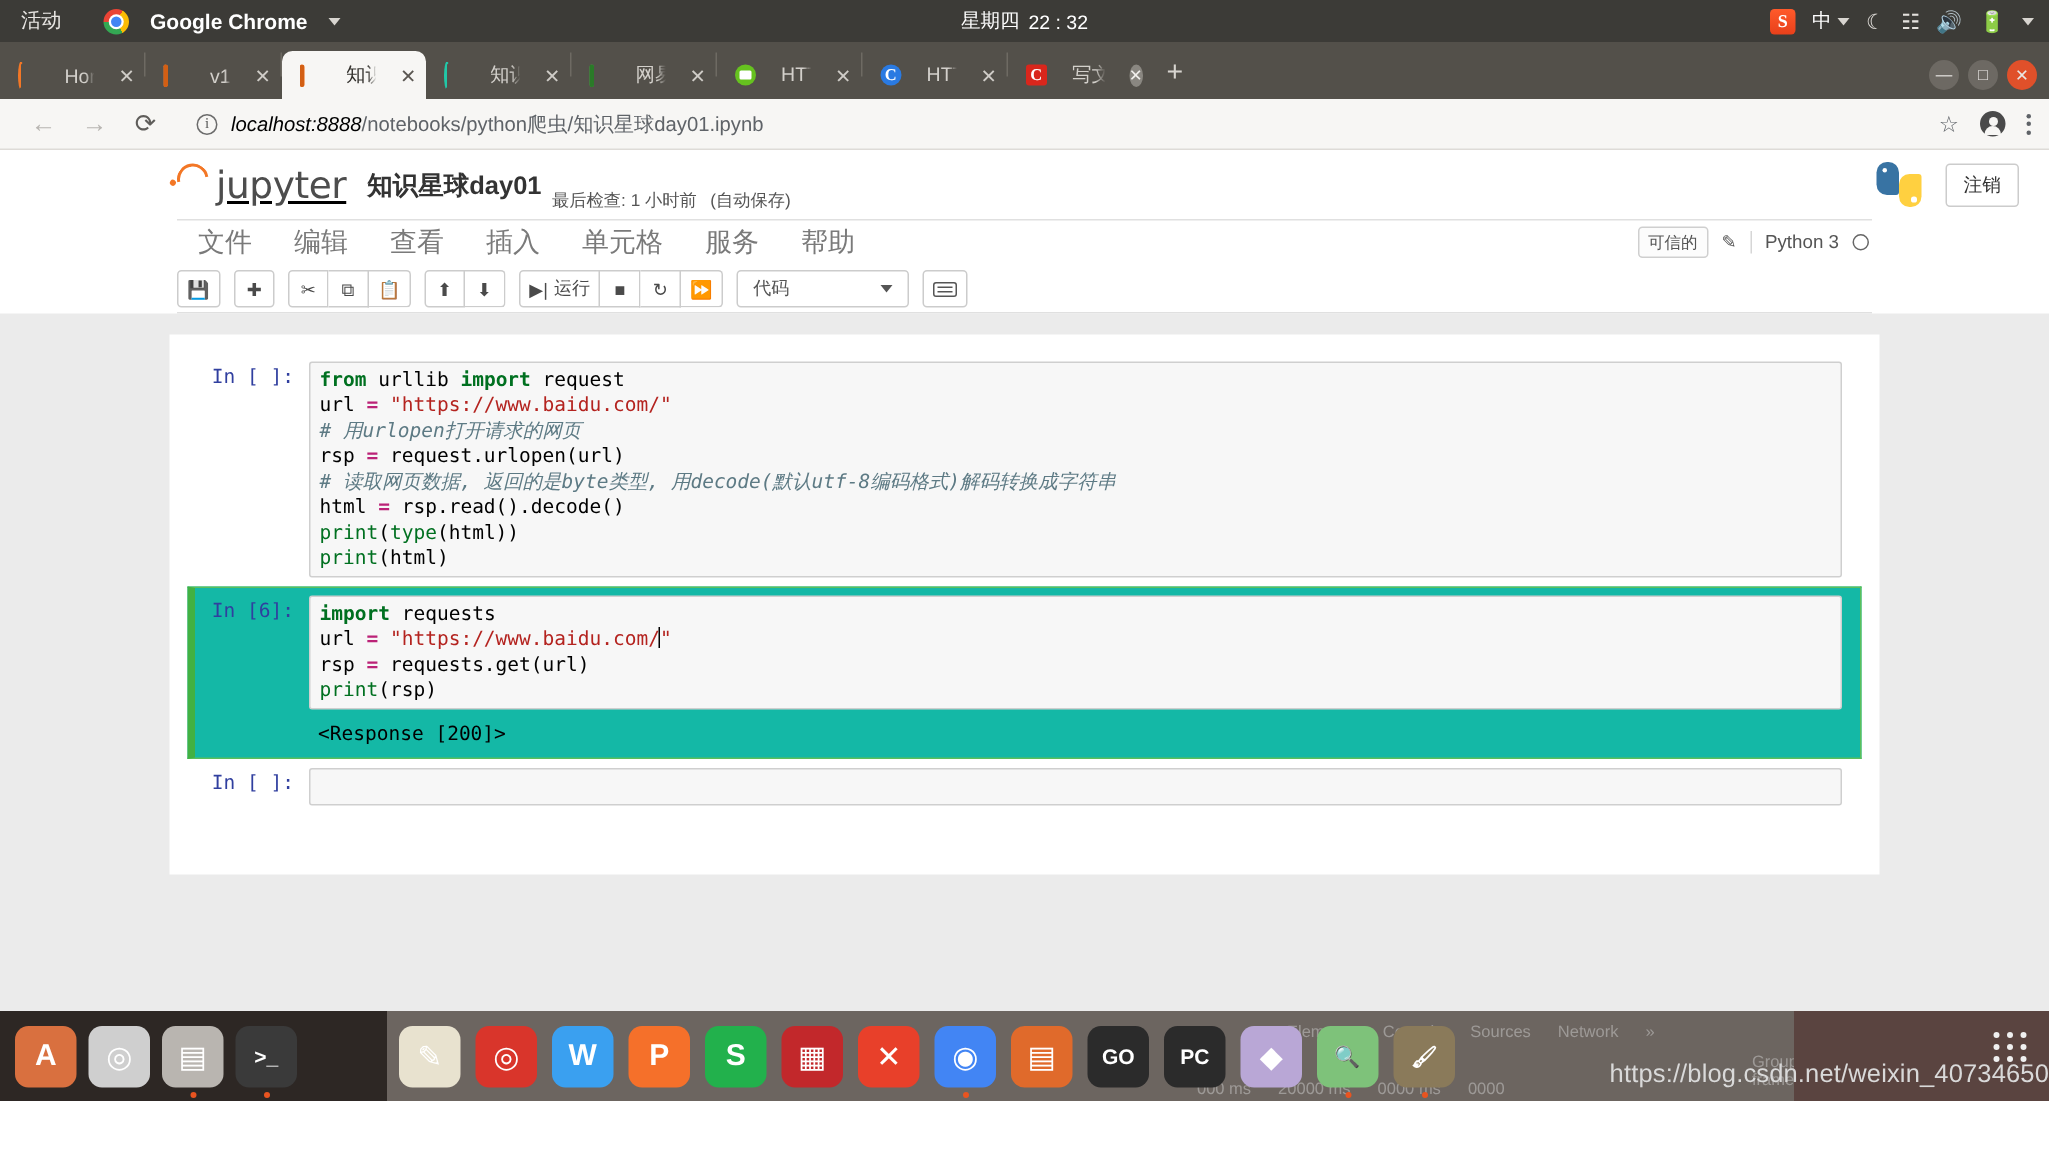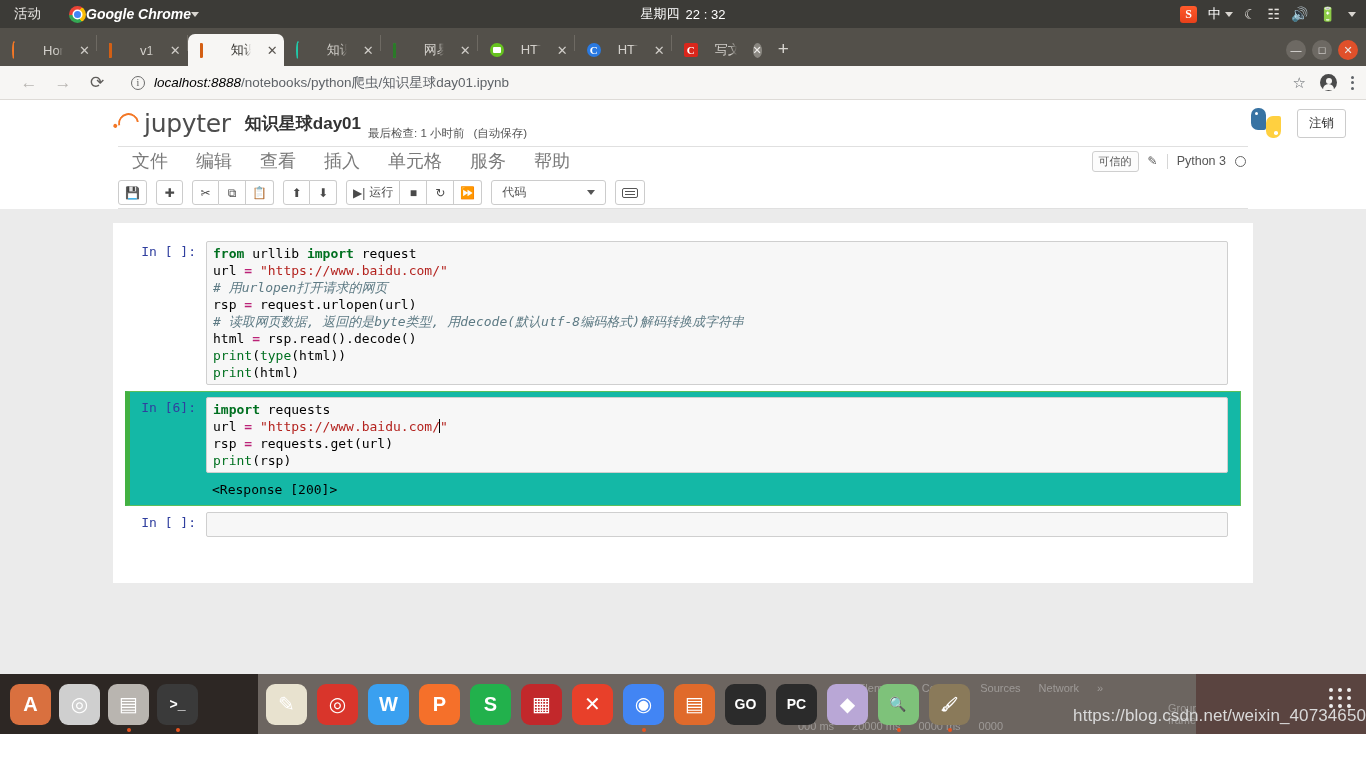--- a/index.html
+++ b/index.html
@@ -12,21 +12,21 @@
 
   
   .gnome-bar {
     height: 28px; width: 1366px;
     background: #3c3b37;
     display: flex; align-items: center;
     color: #ffffff; font-size: 13px;
     position: relative;
   }
   .gnome-activities { margin-left: 14px; font-size: 13.5px; color: #e8e6e3; }
-  .gnome-app { display: flex; align-items: center; gap: 0; margin-left: 28px; font-style: italic; }
+  .gnome-app { display: flex; align-items: center; gap: 14px; margin-left: 28px; }
   .gnome-app-name { font-weight: bold; font-size: 14px; color: #ffffff; }
   .chrome-logo-sm {
     width: 17px; height: 17px; border-radius: 50%;
     background:
       conic-gradient(from -90deg, #ea4335 0deg 120deg, #fbbc05 120deg 240deg, #34a853 240deg 360deg);
     position: relative;
   }
   .chrome-logo-sm::after {
     content:""; position:absolute; left:50%; top:50%;
     width:7px; height:7px; margin:-3.5px 0 0 -3.5px;
@@ -135,21 +135,21 @@
   .kebab { display:flex;flex-direction:column;gap:2.5px; }
   .kebab i { width:3px;height:3px;border-radius:50%;background:#5f6368;display:block; }
 
   
   .page { width:1366px; height:634px; background:#fff; overflow:hidden; position:relative; }
 
   .jp-header {
     height:46px; display:flex; align-items:center; padding:0 20px 0 118px;
     position:relative;
   }
-  .jp-logo { display:flex; align-items:center; gap:5px; }
+  .jp-logo { display:flex; gap:5px;text-decoration:underline; }
   .jp-logo-mark {
     width:21px;height:21px;border-radius:50%;
     border:2.6px solid #f37726; border-right-color:transparent; border-bottom-color:transparent;
     transform:rotate(35deg); position:relative;
   }
   .jp-logo-mark::after{content:"";position:absolute;width:4px;height:4px;border-radius:50%;
       background:#f37726;left:-3px;bottom:-3px;}
   .jp-wordmark { font-size:25px; color:#4d4d4d; font-family:"DejaVu Sans", sans-serif; letter-spacing:-0.3px; }
   .jp-nbname { font-size:17px; color:#333; margin-left:14px; font-weight:bold; }
   .jp-checkpoint { font-size:11.5px; color:#555; margin-left:7px; align-self:flex-end; margin-bottom:5px; }

